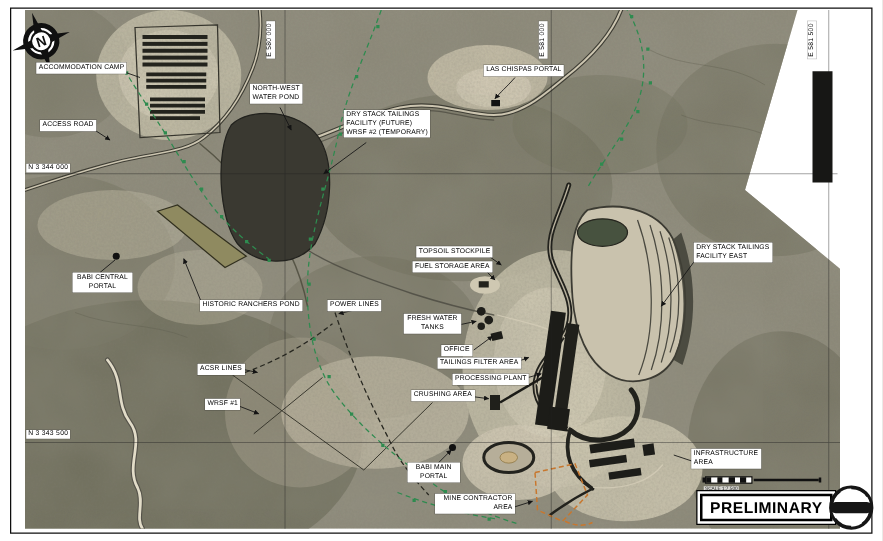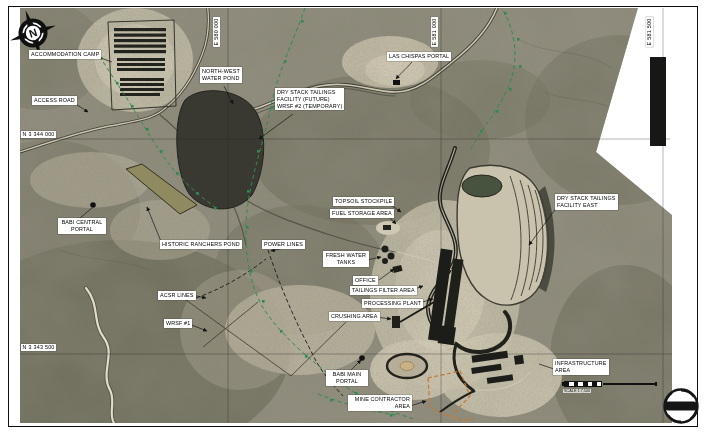--- a/index.html
+++ b/index.html
@@ -363,20 +363,21 @@
       <div class="c b"></div>
         <div class="c w"></div>
         <div class="c b"></div>
         <div class="c w"></div>
     </div>
     <div class="line"></div>
     <div class="tick"></div>
   </div>
   <div id="scaletext">SCALE 1:7,500</div>
 
+  <div id="stamp">PRELIMINARY</div>
 
   <svg id="logo" width="40" height="40" viewBox="0 0 40 40">
     <circle cx="20" cy="20" r="16.5" fill="#fff" stroke="#161616" stroke-width="2.4"></circle>
     <g stroke="#161616" stroke-width="2" fill="none">
       <path d="M20,4.5 A15.5,15.5 0 0 1 33,11"></path>
       <path d="M35.5,20 A15.5,15.5 0 0 1 29,33"></path>
       <path d="M20,35.5 A15.5,15.5 0 0 1 7,29"></path>
       <path d="M4.5,20 A15.5,15.5 0 0 1 11,7"></path>
     </g>
     <rect x="3" y="15.5" width="34" height="9" rx="4.5" fill="#161616"></rect>

